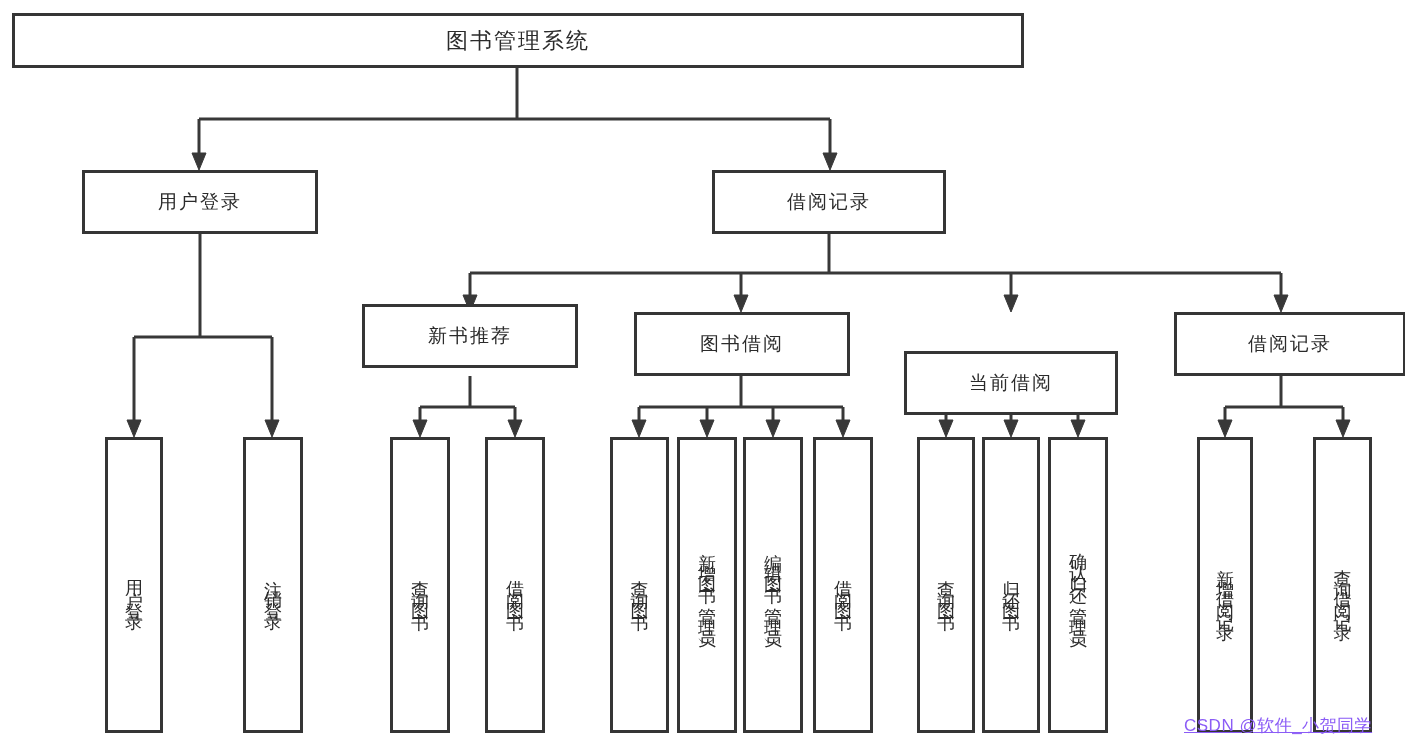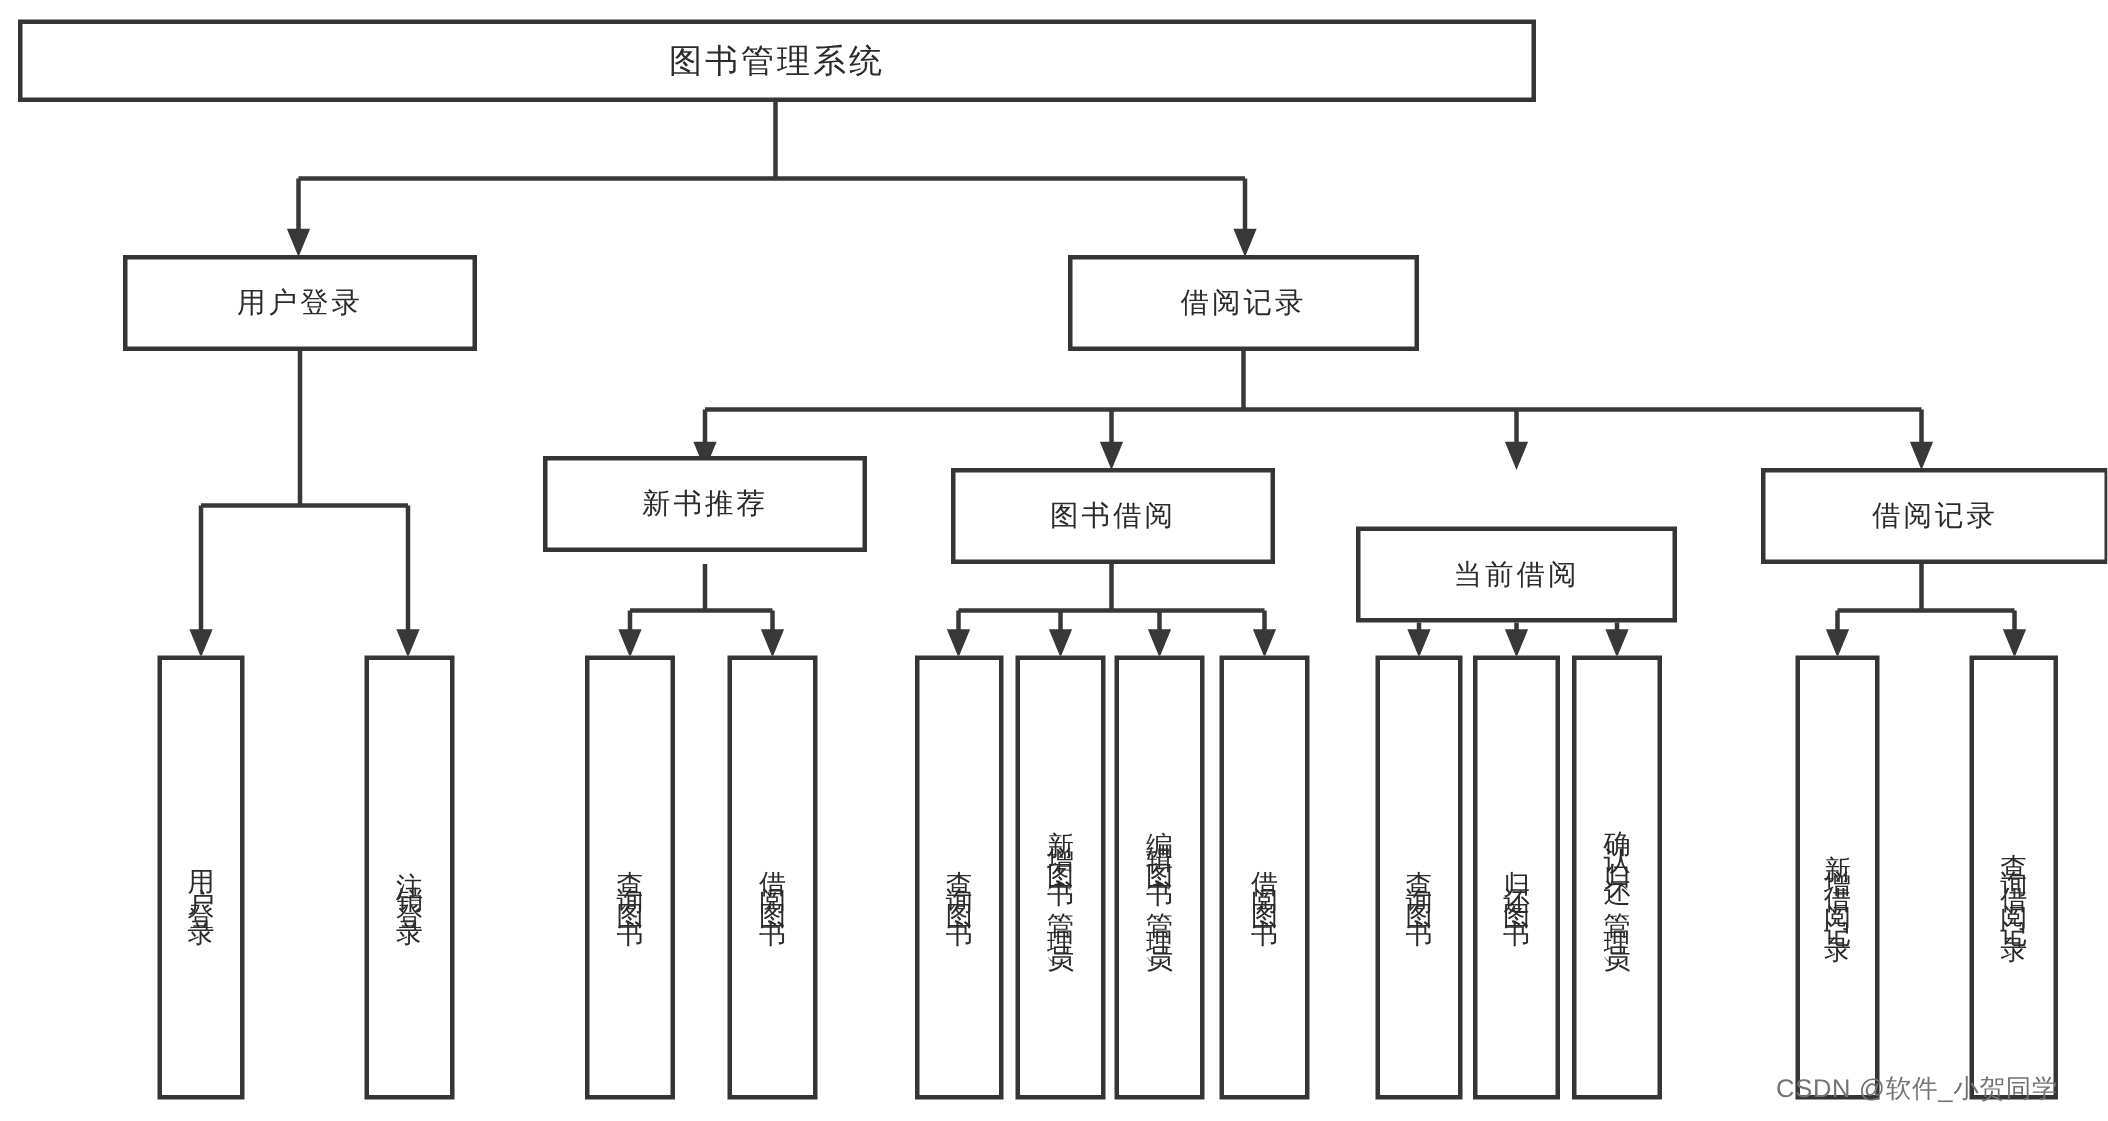--- a/index.html
+++ b/index.html
@@ -16,21 +16,21 @@
   }
   .box.title{font-size:22px;letter-spacing:2px;font-weight:500;}
   .box.branch{font-size:19px;letter-spacing:2px;font-weight:500;}
   .box.leaf{
     font-size:18px;font-weight:500;
     writing-mode:vertical-rl;text-orientation:mixed;letter-spacing:11px;
     line-height:1;padding-top:6px;
   }
   .watermark{
     position:absolute;left:1184px;top:714px;z-index:5;
-    font-size:17px;color:#737373;letter-spacing:0.5px;white-space:nowrap;
+    font-size:17px;color:#8b5cf6;letter-spacing:0.5px;white-space:nowrap;text-decoration:underline;
   }
 </style>
 </head>
 <body>
 
 <div class="canvas">
 
   <svg class="connectors" viewBox="0 0 1405 747" xmlns="http://www.w3.org/2000/svg" aria-hidden="true">
 
     <line x1="517" y1="68" x2="517" y2="119"></line>

